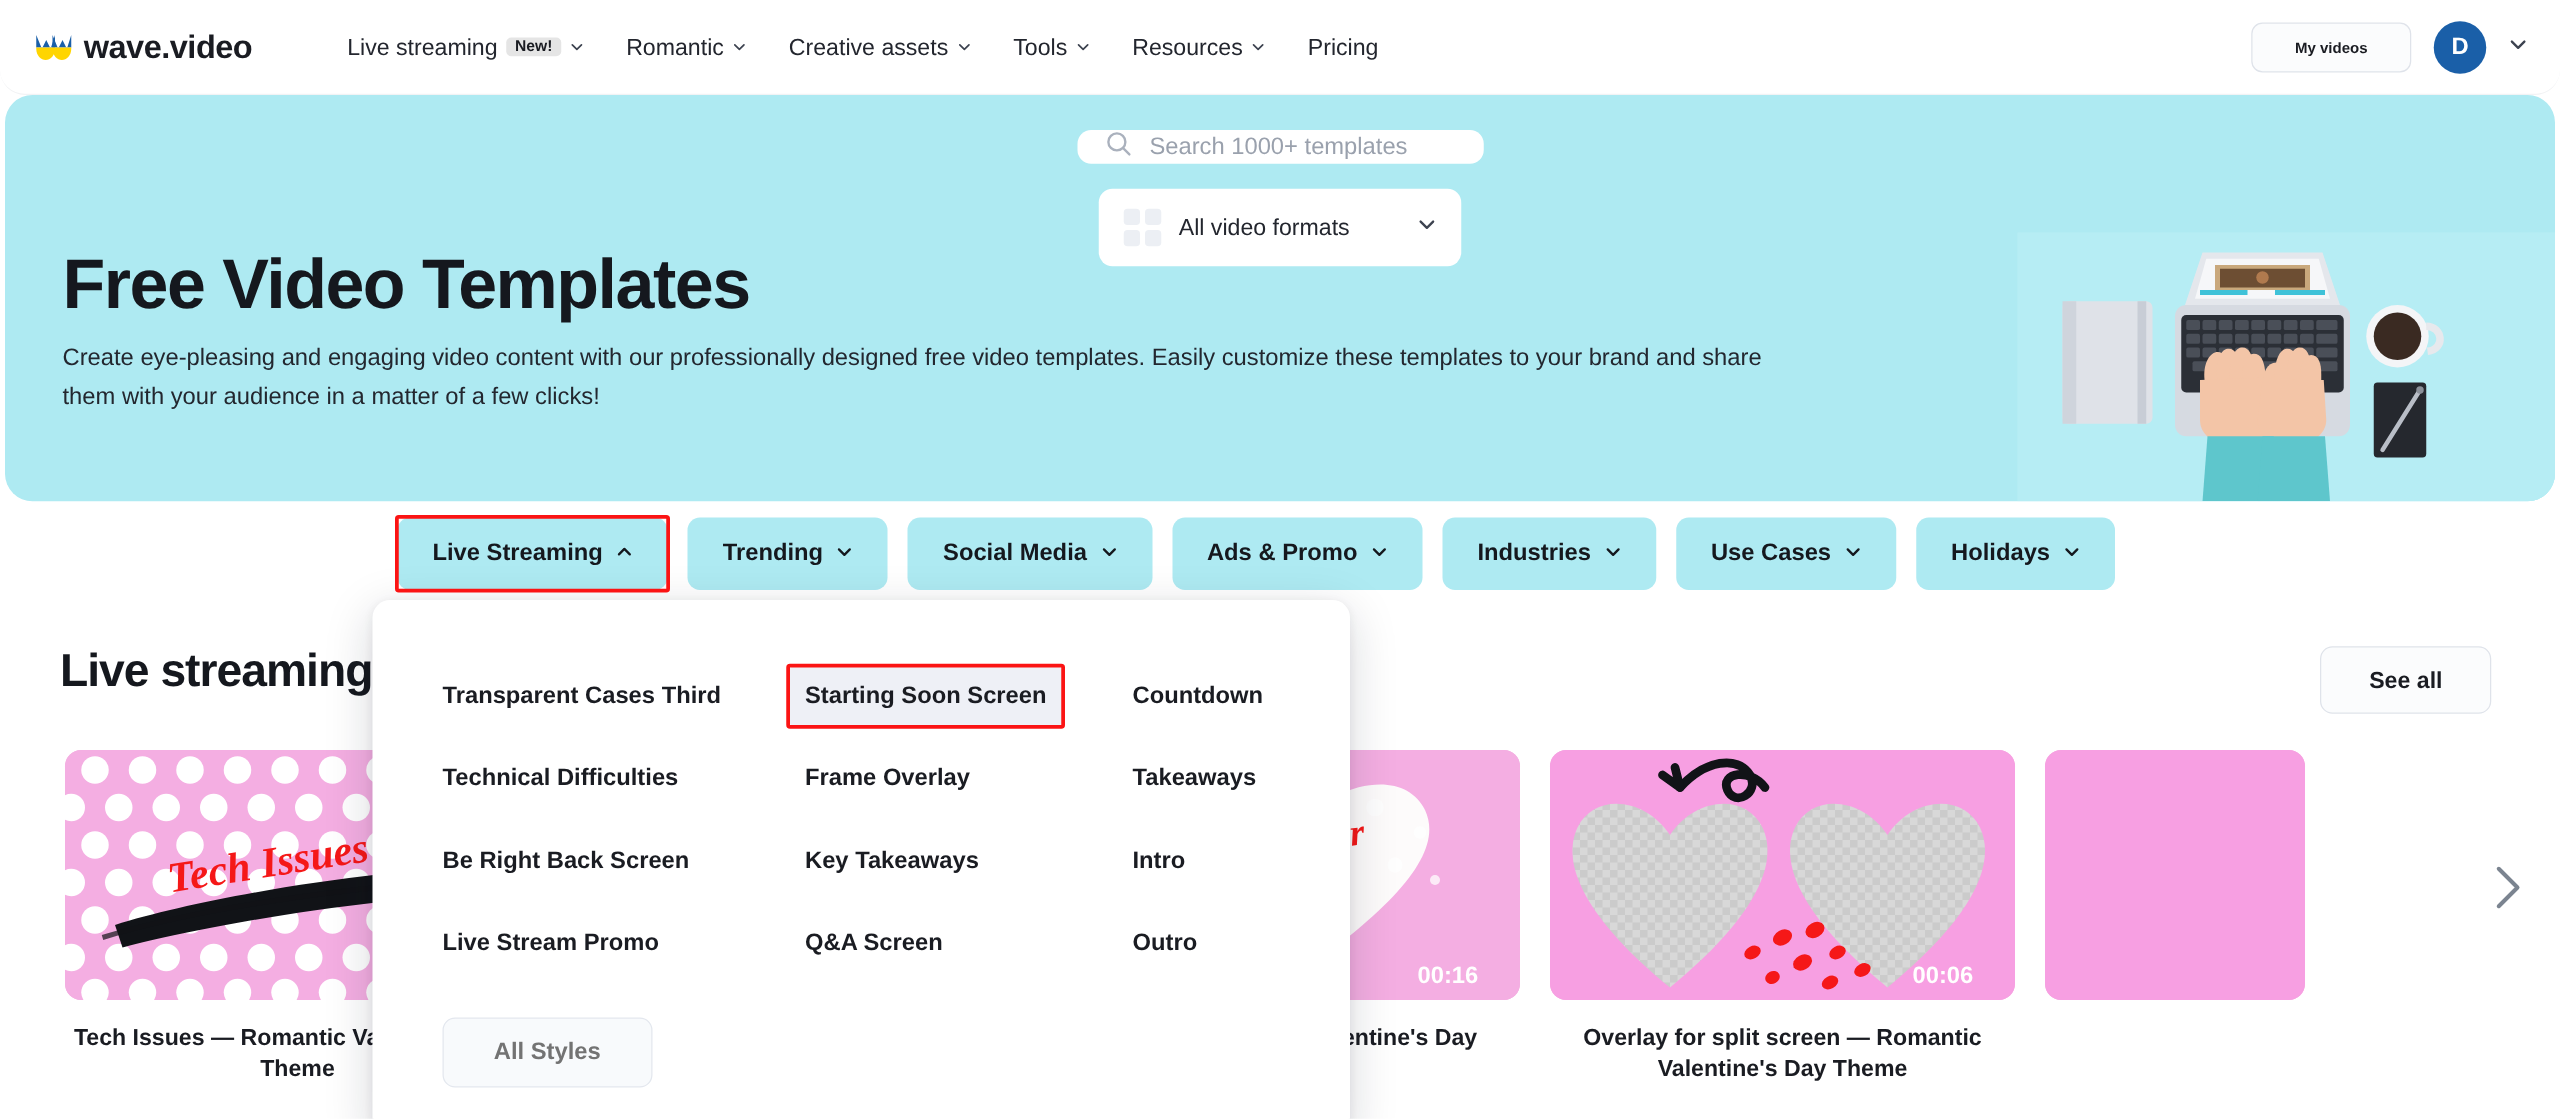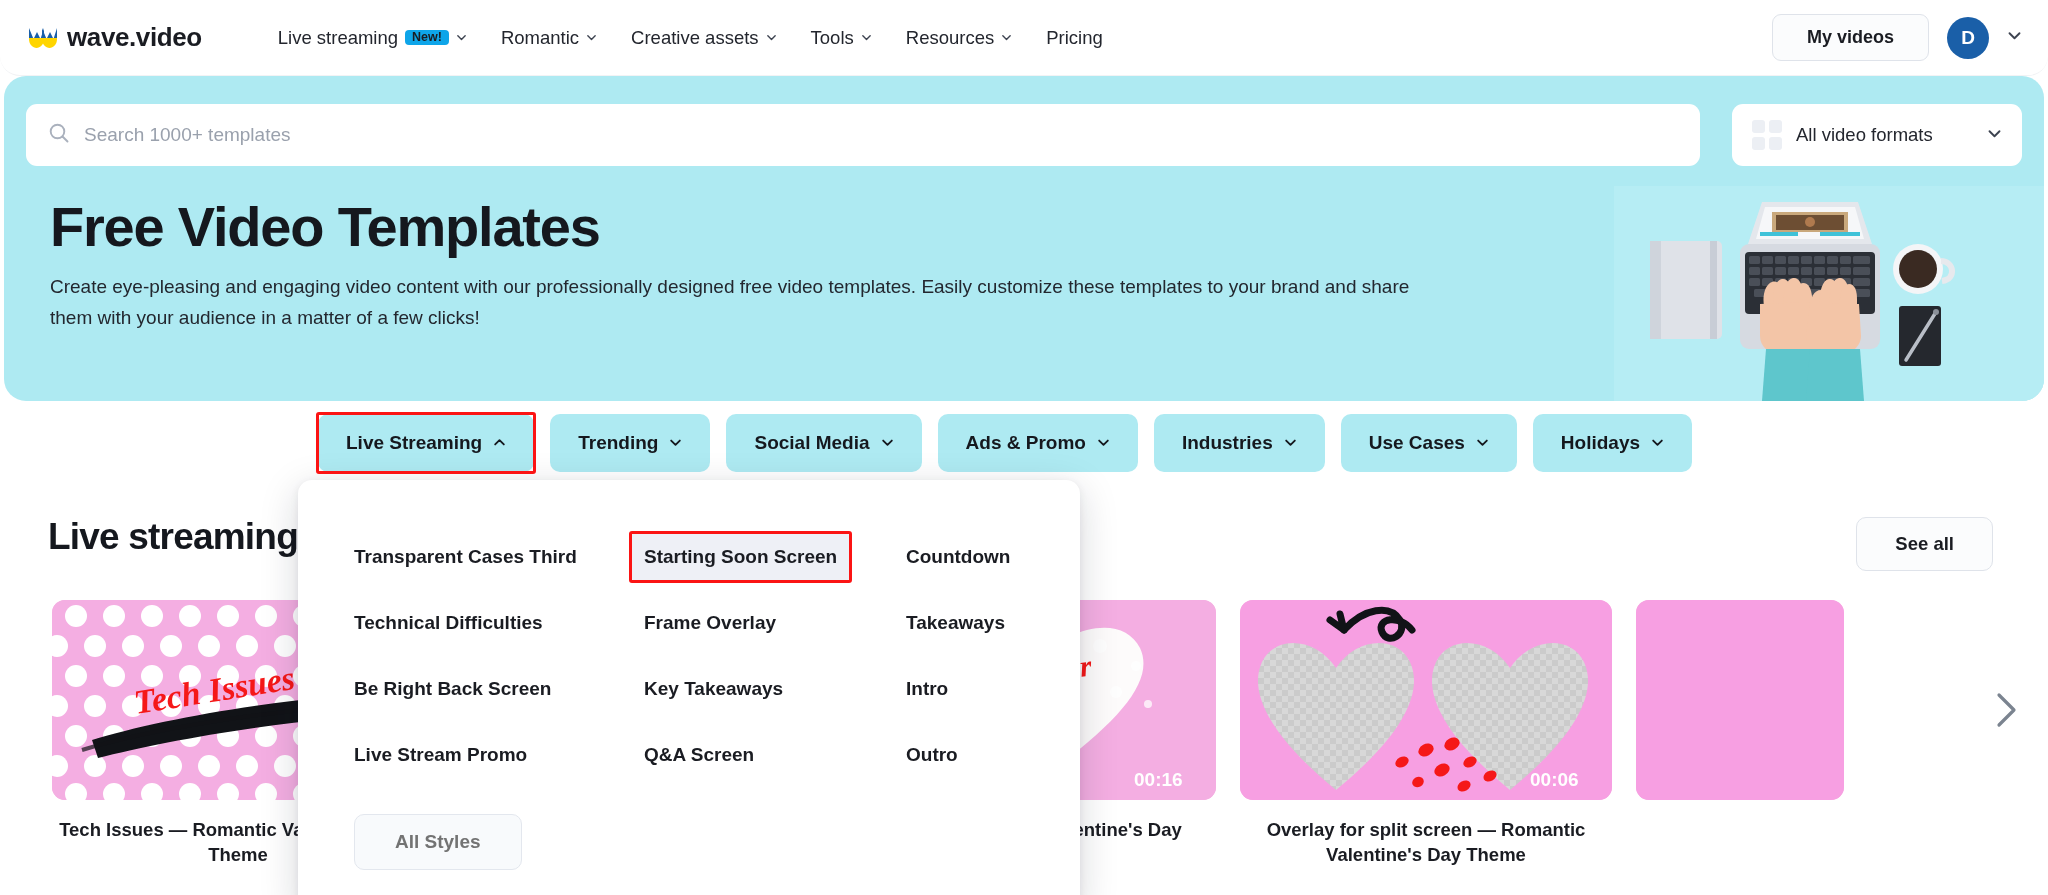--- a/index.html
+++ b/index.html
@@ -22,50 +22,50 @@
   .logo-mark { width: 30px; height: 22px; display:block; }
   .logo-text { font-size: 26px; font-weight: 700; color: #1a1c22; letter-spacing: -0.4px; }
 
   .mainnav { display:flex; align-items:center; margin-left: 60px; gap: 2px; }
   .nav-item {
     display:flex; align-items:center; gap: 7px;
     padding: 8px 16px; font-size: 18.5px; color: #23262e; cursor: pointer;
     white-space: nowrap;
   }
   .badge-new {
-    background: #0ea5e9; color:#1a1c22; font-size: 12.5px; font-weight: 700;
+    background: #e5e5e5; color:#1a1c22; font-size: 12.5px; font-weight: 700;
     border-radius: 4px; padding: 1px 7px; line-height: 1;
   }
   .chev { display:inline-block; width: 11px; height: 11px; }
   .chev svg { display:block; }
 
   .header-right { margin-left: auto; display:flex; align-items:center; gap: 18px; margin-right: 26px; }
   .btn-myvideos {
     border: 1px solid #dfe3ea; background: #fbfcfd; border-radius: 9px;
-    padding: 12px 34px; font-size: 18px; font-weight: 700; color: #1a1c22; cursor:pointer;
+    padding: 12px 34px; font-size: 12px; font-weight: 700; color: #1a1c22; cursor:pointer;
   }
   .avatar {
     width: 42px; height: 42px; border-radius: 50%; background: #1a5fa8;
     color: #fff; font-size: 19px; font-weight: 700;
     display:flex; align-items:center; justify-content:center; cursor:pointer;
   }
   .avatar-chev { cursor:pointer; }
 
   
   .hero {
     position:absolute; top: 76px; left: 4px; width: 2040px; height: 325px;
     background: #aeeaf2; border-radius: 22px; overflow:hidden;
   }
   .hero-photo {
     position:absolute; right: 0; bottom: 0; width: 430px; height: 215px;
     background: #b5ecf3;
   }
   .searchrow {
     position:absolute; top: 28px; left: 22px; right: 22px;
-    display:flex; gap: 32px; align-items:center; z-index: 5;
+    display:flex; gap: 20px; align-items:center; z-index: 5; flex-direction: column;
   }
   .searchbox {
     flex: 1; height: 62px; background:#fff; border-radius: 11px;
     display:flex; align-items:center; padding: 0 22px; gap: 14px;
   }
   .searchbox input {
     border: 0; outline: 0; font-size: 19px; color:#3d4350; width: 100%;
     font-family: "Liberation Sans", sans-serif; background: transparent;
   }
   .searchbox input::placeholder { color:#9aa1ad; }

